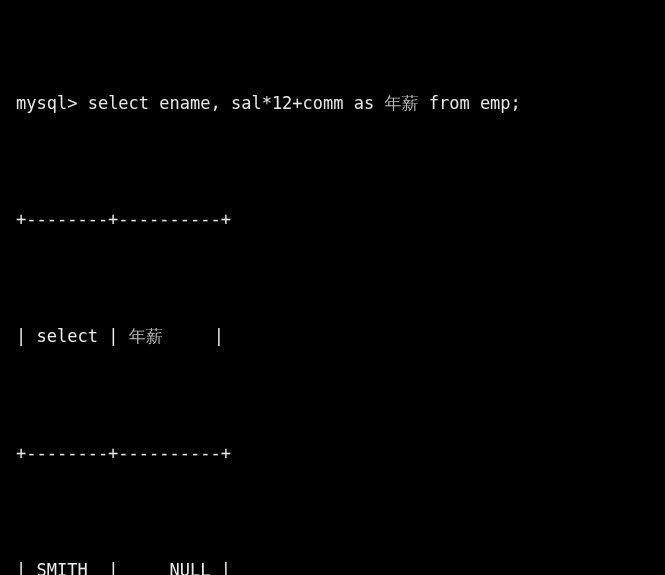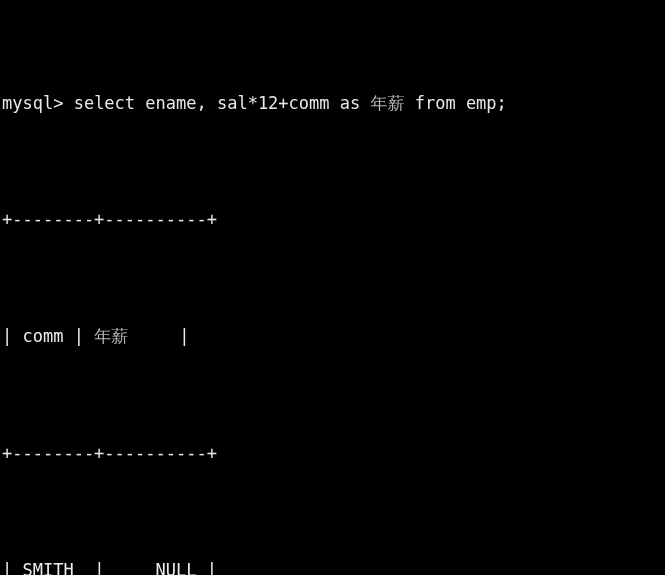--- a/index.html
+++ b/index.html
@@ -11,21 +11,21 @@
   body {
     width: 665px;
     height: 575px;
     overflow: hidden;
   }
   #terminal {
     width: 665px;
     height: 575px;
     background: #000000;
     box-sizing: border-box;
-    padding: 1px 0 0 2px;
+    padding: 1px 0 0 16px;
     font-family: "DejaVu Sans Mono", "Liberation Mono", monospace;
     font-size: 17px;
     line-height: 29.2px;
     color: #e8e8e8;
     white-space: pre;
     letter-spacing: 0px;
   }
   .line {
     white-space: pre;
     height: 29.2px;
@@ -47,21 +47,21 @@
 </style>
 </head>
 <body>
 
 <div id="terminal">
 
   <div class="line prompt-line"><span>mysql&gt;</span><span> select ename, sal*12+comm as </span><span class="cjk">年薪</span><span> from emp;</span></div>
 
   <div class="line rule">+--------+----------+</div>
 
-  <div class="line"><span class="cell-text">| </span><span class="cell-text">comm </span><span class="cell-text">| </span><span class="cjk">年薪</span><span class="cell-text">     </span><span class="cell-text">|</span></div>
+  <div class="line"><span class="cell-text">| </span><span class="cell-text">select </span><span class="cell-text">| </span><span class="cjk">年薪</span><span class="cell-text">     </span><span class="cell-text">|</span></div>
 
   <div class="line rule">+--------+----------+</div>
 
   <div id="rows-container"><div class="line"><span class="cell-text">| </span><span class="cell-text">SMITH</span><span class="cell-text">  | </span><span class="cell-text">    NULL</span><span class="cell-text"> |</span></div></div>
 
   
 
   
 
 </div>

